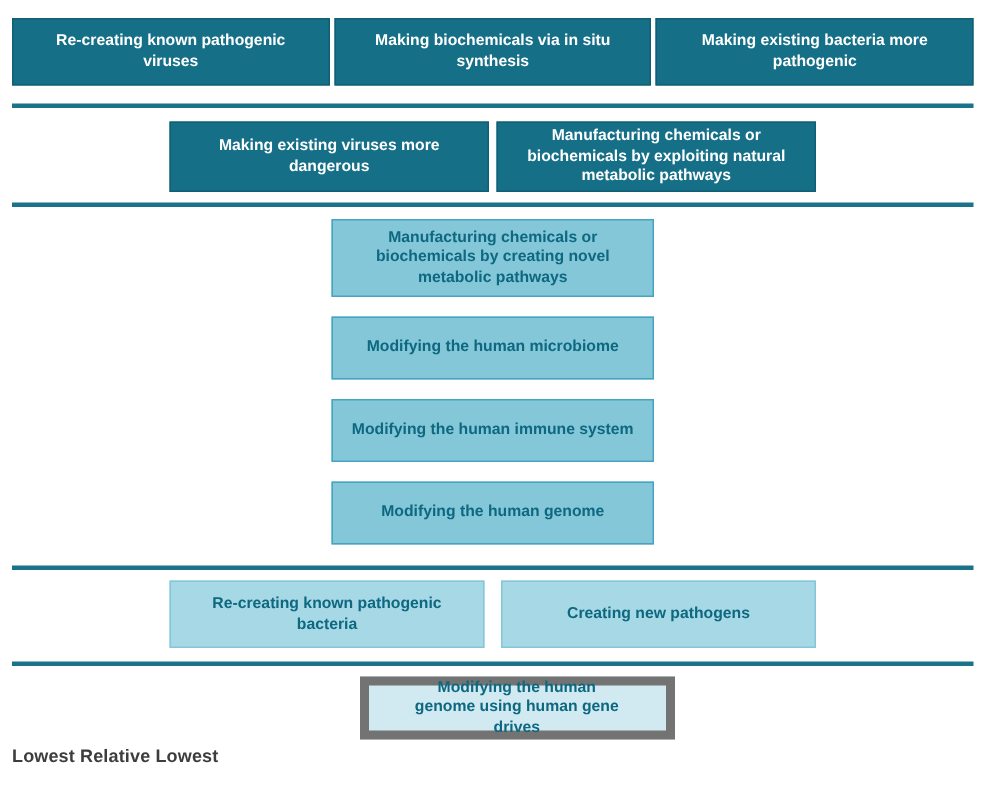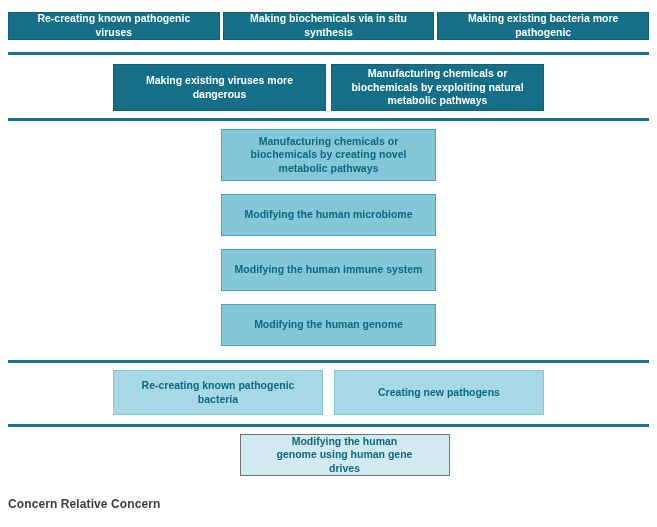--- a/index.html
+++ b/index.html
@@ -32,21 +32,21 @@
   }
   .tier-row {
     display: flex;
     box-sizing: border-box;
   }
   .tier1 {
     margin-top: 12px;
     padding: 0 8px;
     gap: 3px;
   }
-  .tier1 .box { flex: 1; height: 28px; }
+  .tier1 .box { flex: 1; height: 45px; }
   .tier2 {
     margin-top: 9px;
     justify-content: center;
     gap: 5px;
   }
   .tier2 .box { width: 213px; height: 47px; }
   .tier4 {
     margin-top: 7px;
     justify-content: center;
     gap: 11px;
@@ -90,21 +90,21 @@
     border: 1px solid #47a3c0;
   }
   .box.light {
     background: #a6d8e5;
     color: #0d6880;
     border: 1px solid #84c7d9;
   }
   .box.lightest {
     background: #d1eaf2;
     color: #0d6880;
-    border: 1px solid #737373;
+    border: 6px solid #737373;
     padding: 3px 30px;
     margin-left: 32px;
   }
   .divider {
     height: 3px;
     margin: 0 8px;
     background: #1a7389;
   }
   .divider.d1 { margin-top: 12px; }
   .divider.d2 { margin-top: 7px; }
@@ -143,15 +143,15 @@
     <div class="box light">Re-creating known pathogenic bacteria</div>
     <div class="box light">Creating new pathogens</div>
   </div>
 
   <div class="divider d4"></div>
 
   <div class="tier-row tier5">
     <div class="box lightest">Modifying the human genome using human gene drives</div>
   </div>
 
-  <div class="corner-label bottom">Concern Relative Concern</div>
+  <div class="corner-label bottom">Lowest Relative Lowest</div>
 
 </div>
 
 </body></html>

